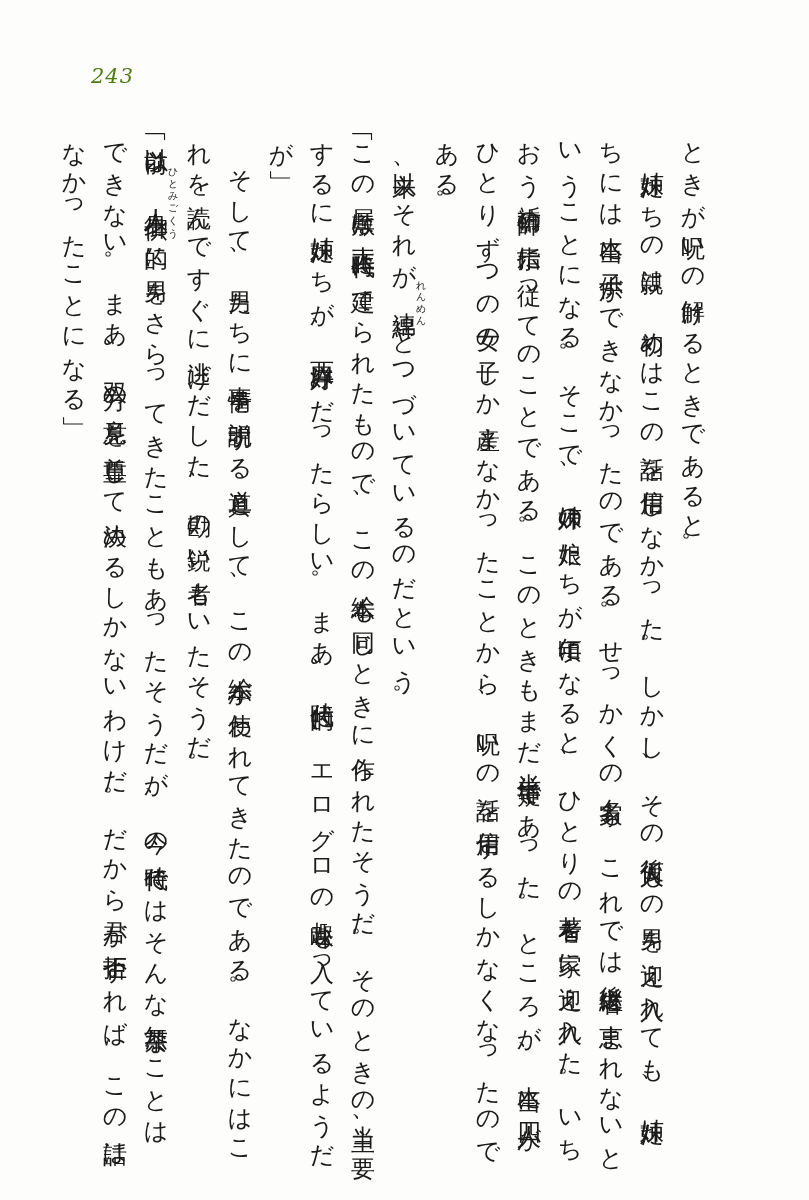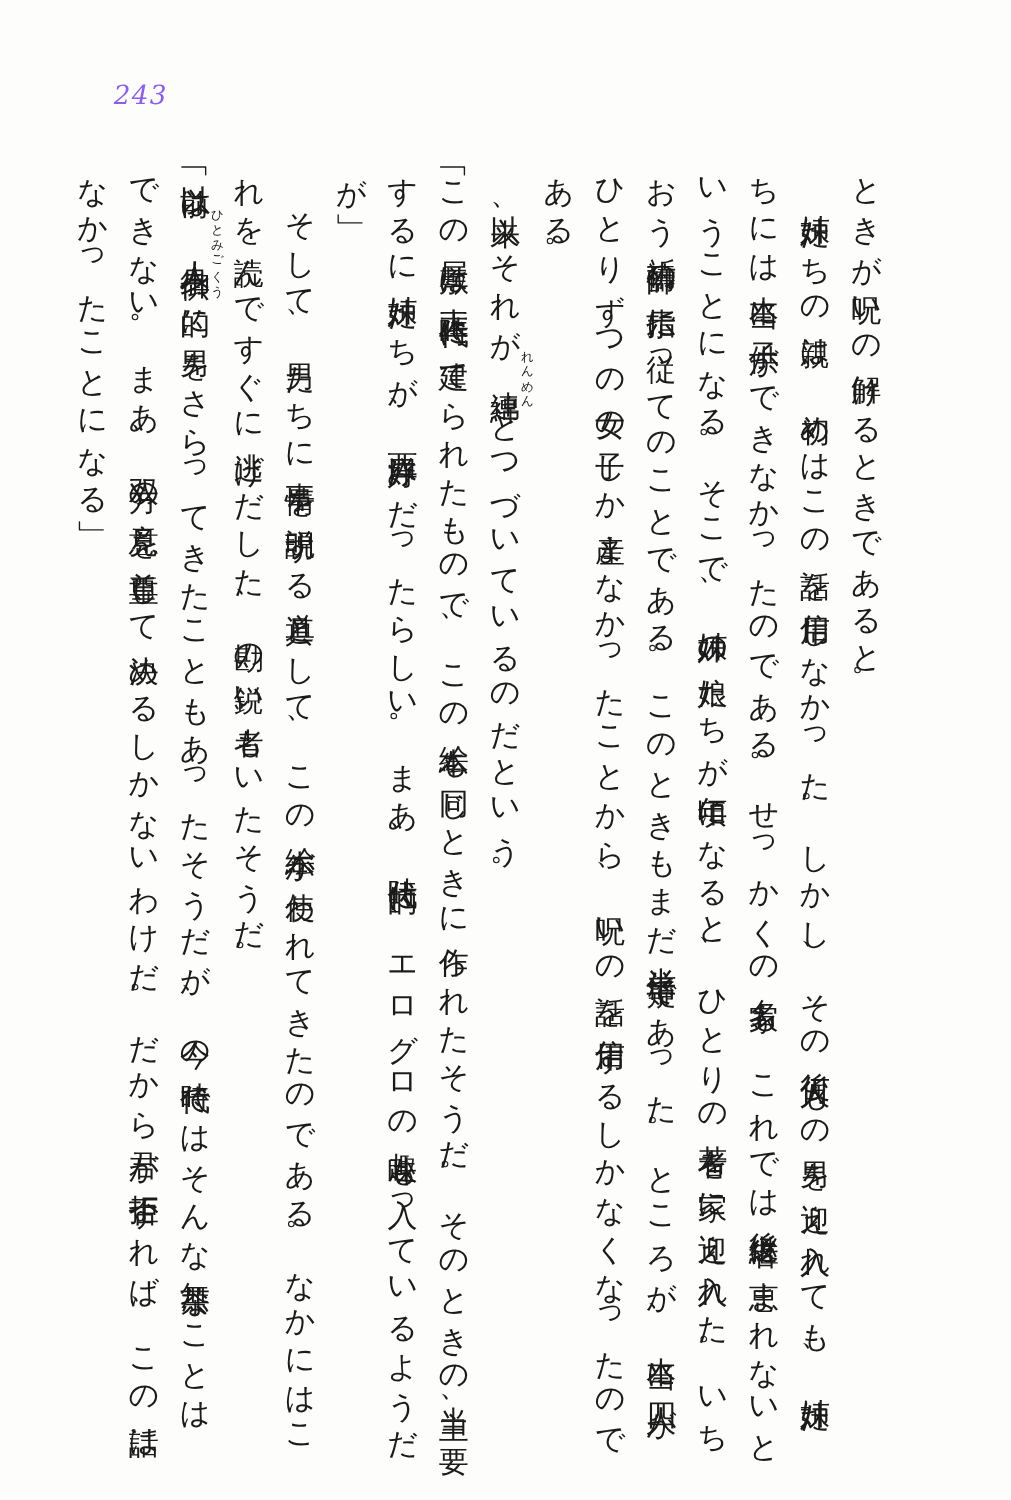--- a/index.html
+++ b/index.html
@@ -18,21 +18,21 @@
     position: absolute;
     inset: 0;
   }
   .page-number {
     position: absolute;
     left: 91px;
     top: 64px;
     font-size: 21px;
     font-style: italic;
     letter-spacing: 1px;
-    color: #8b5cf6;
+    color: #4d7c0f;
     font-family: "DejaVu Serif", "Liberation Serif", serif;
   }
   .text-block {
     position: absolute;
     top: 126px;
     right: 96px;
     width: 660px;
     height: 1040px;
     writing-mode: vertical-rl;
     text-orientation: mixed;

